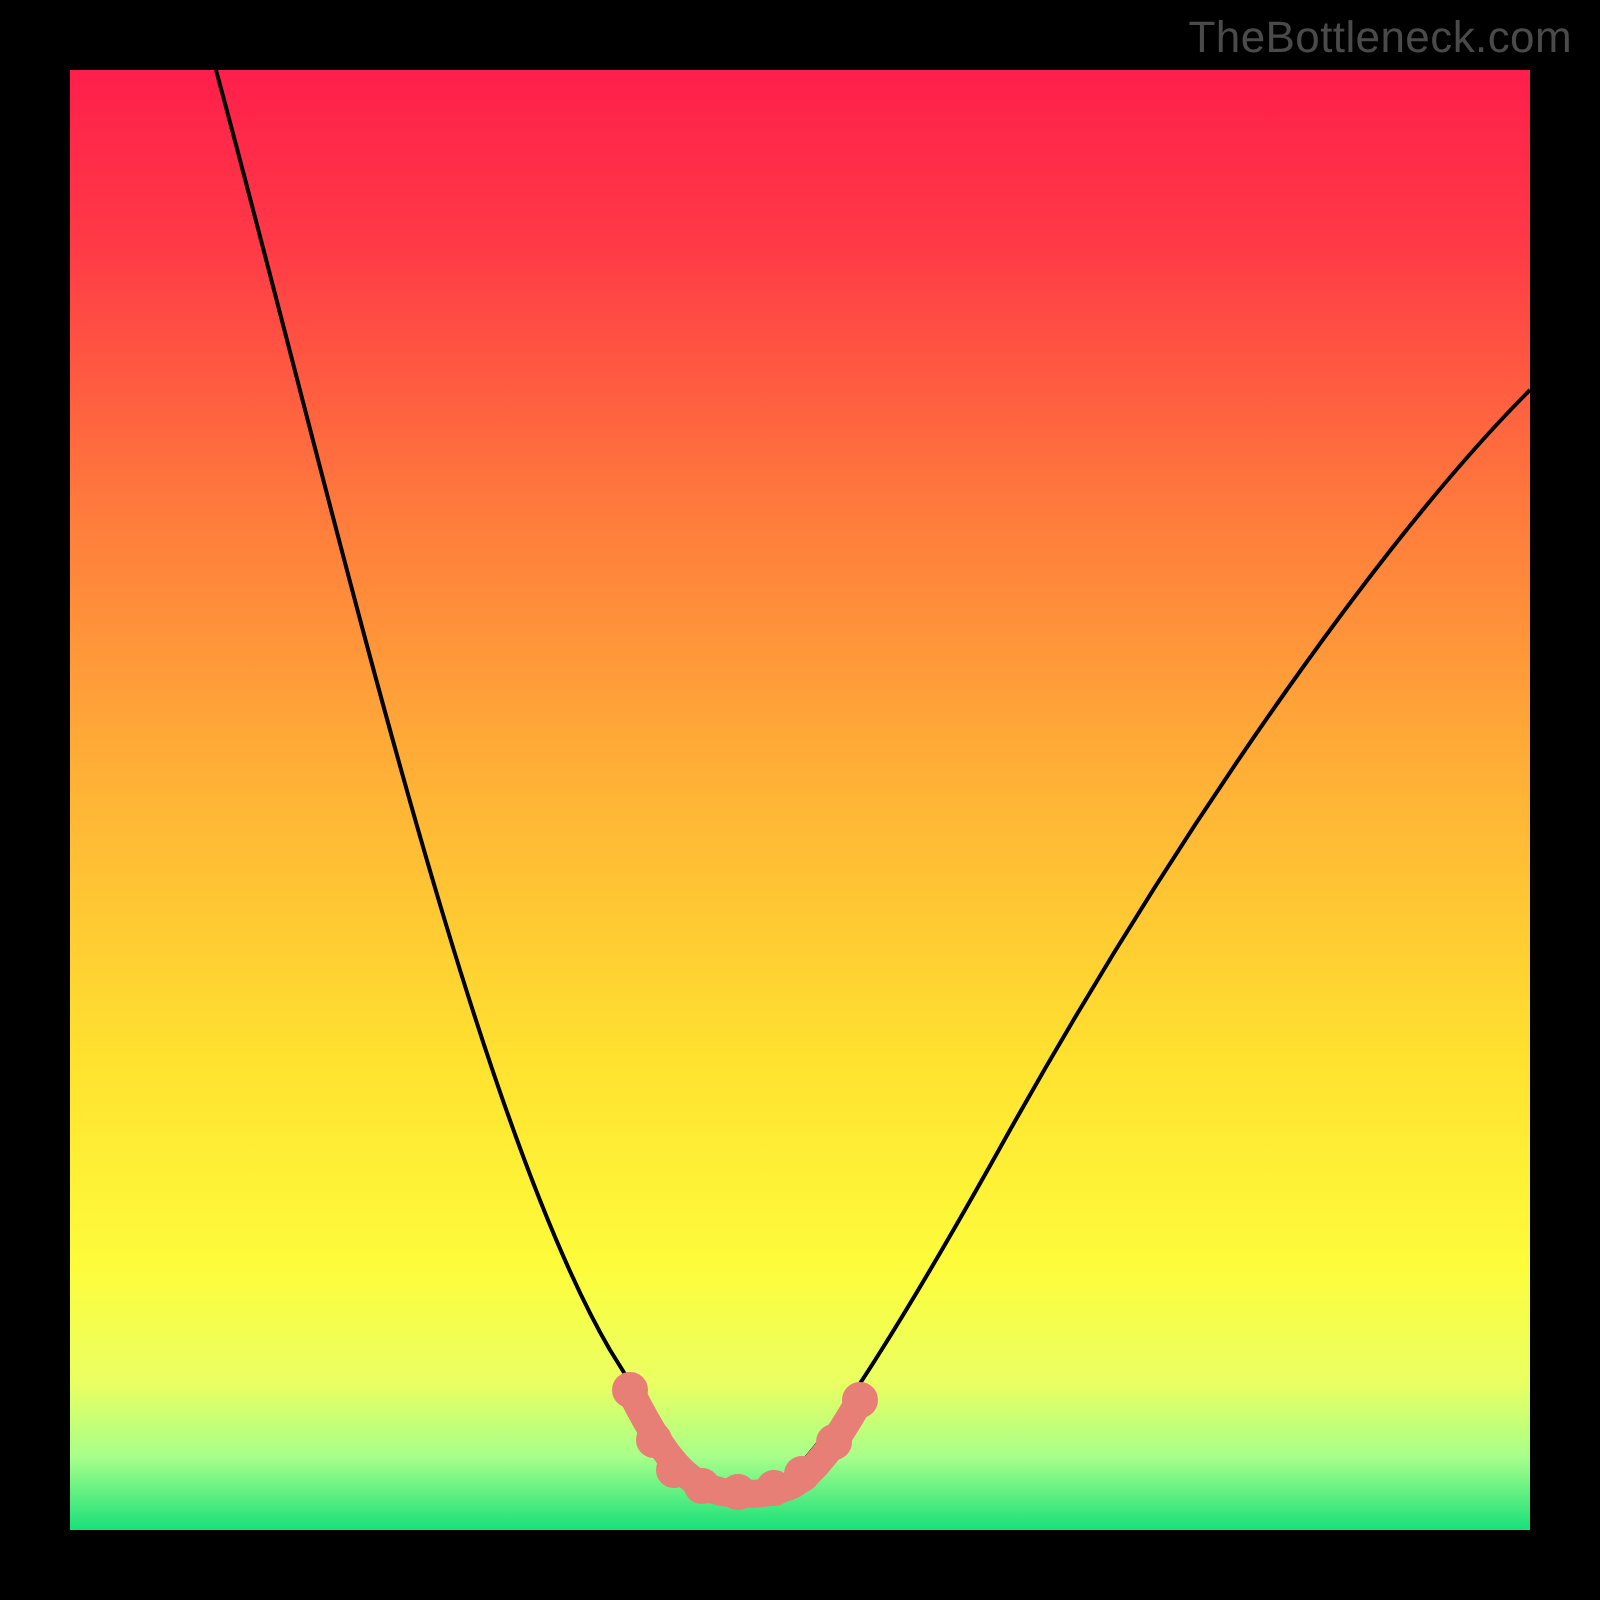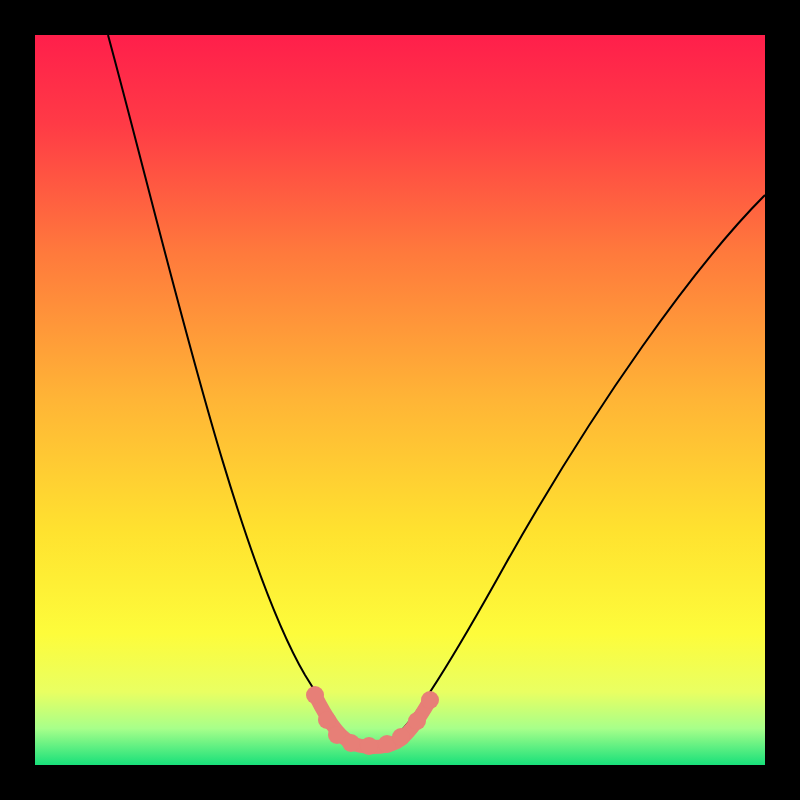--- a/index.html
+++ b/index.html
@@ -77,14 +77,15 @@
           <circle cx="316" cy="708" r="9" fill="#e77f77"></circle>
           <circle cx="334" cy="711" r="9" fill="#e77f77"></circle>
           <circle cx="352" cy="709" r="9" fill="#e77f77"></circle>
           <circle cx="366" cy="702" r="9" fill="#e77f77"></circle>
           <circle cx="382" cy="686" r="9" fill="#e77f77"></circle>
           <circle cx="395" cy="665" r="9" fill="#e77f77"></circle>
         </g>
     </svg>
   </div>
 
+  <div class="watermark">TheBottleneck.com</div>
 
 </div>
 
 </body></html>

